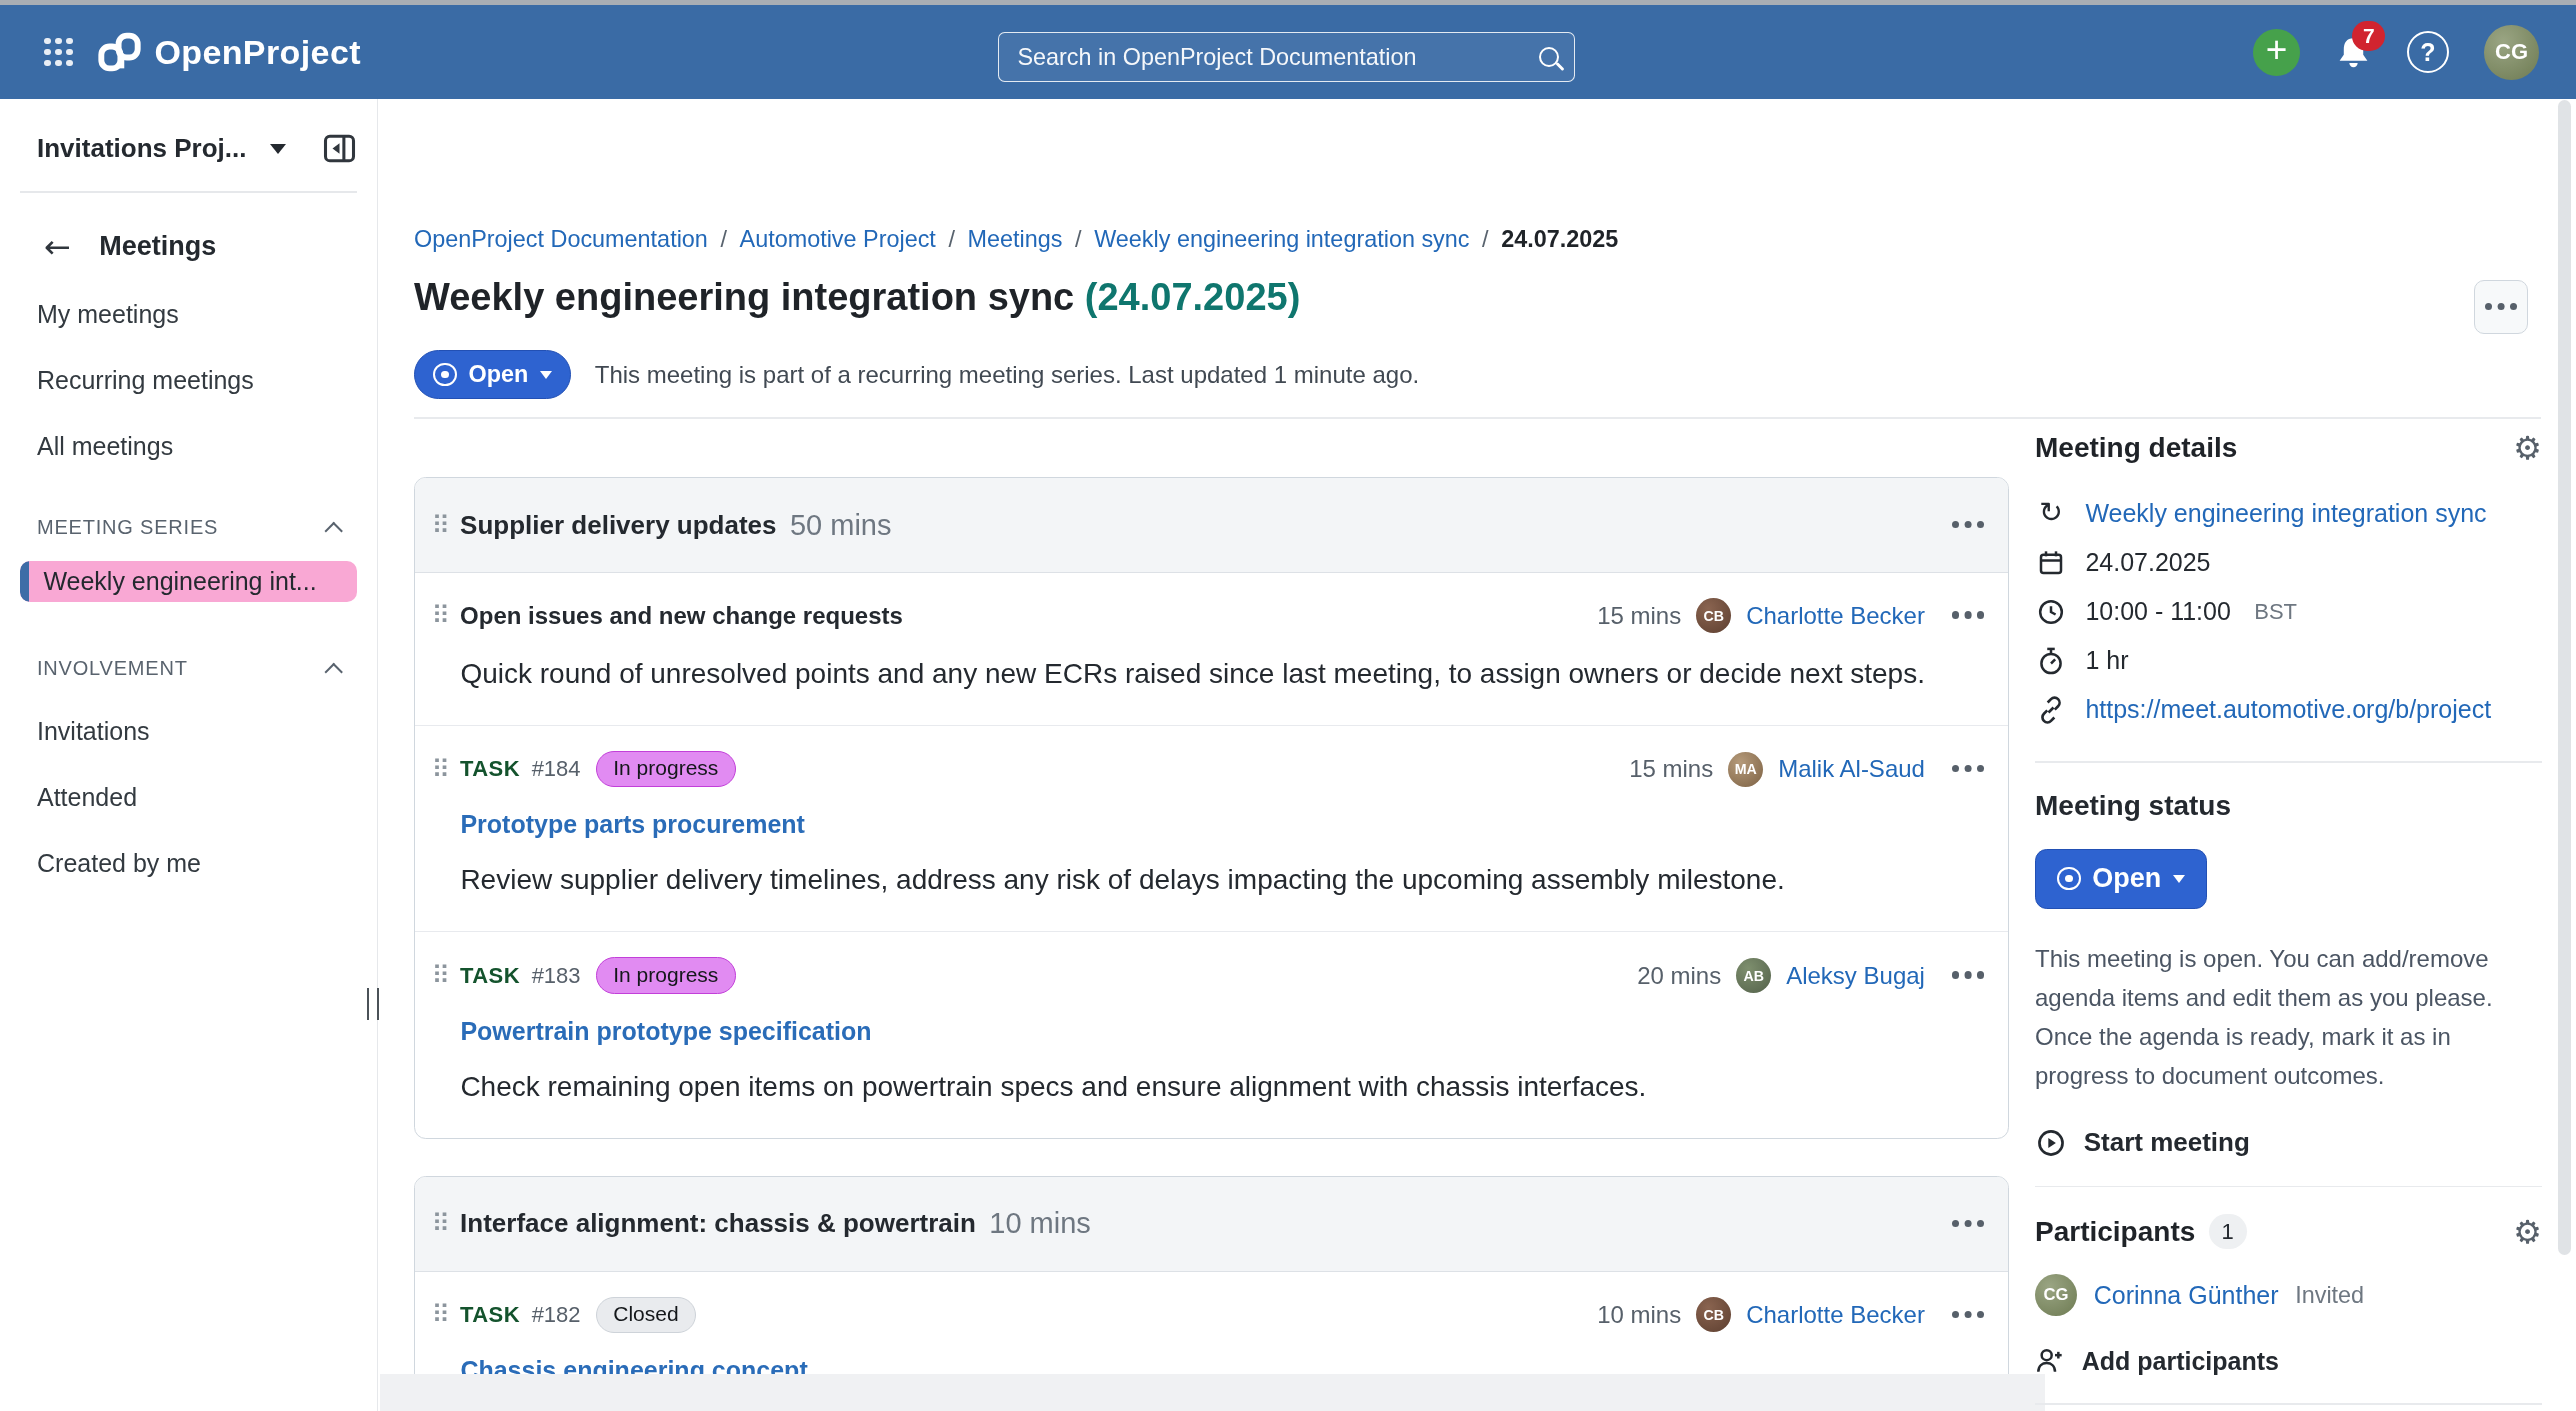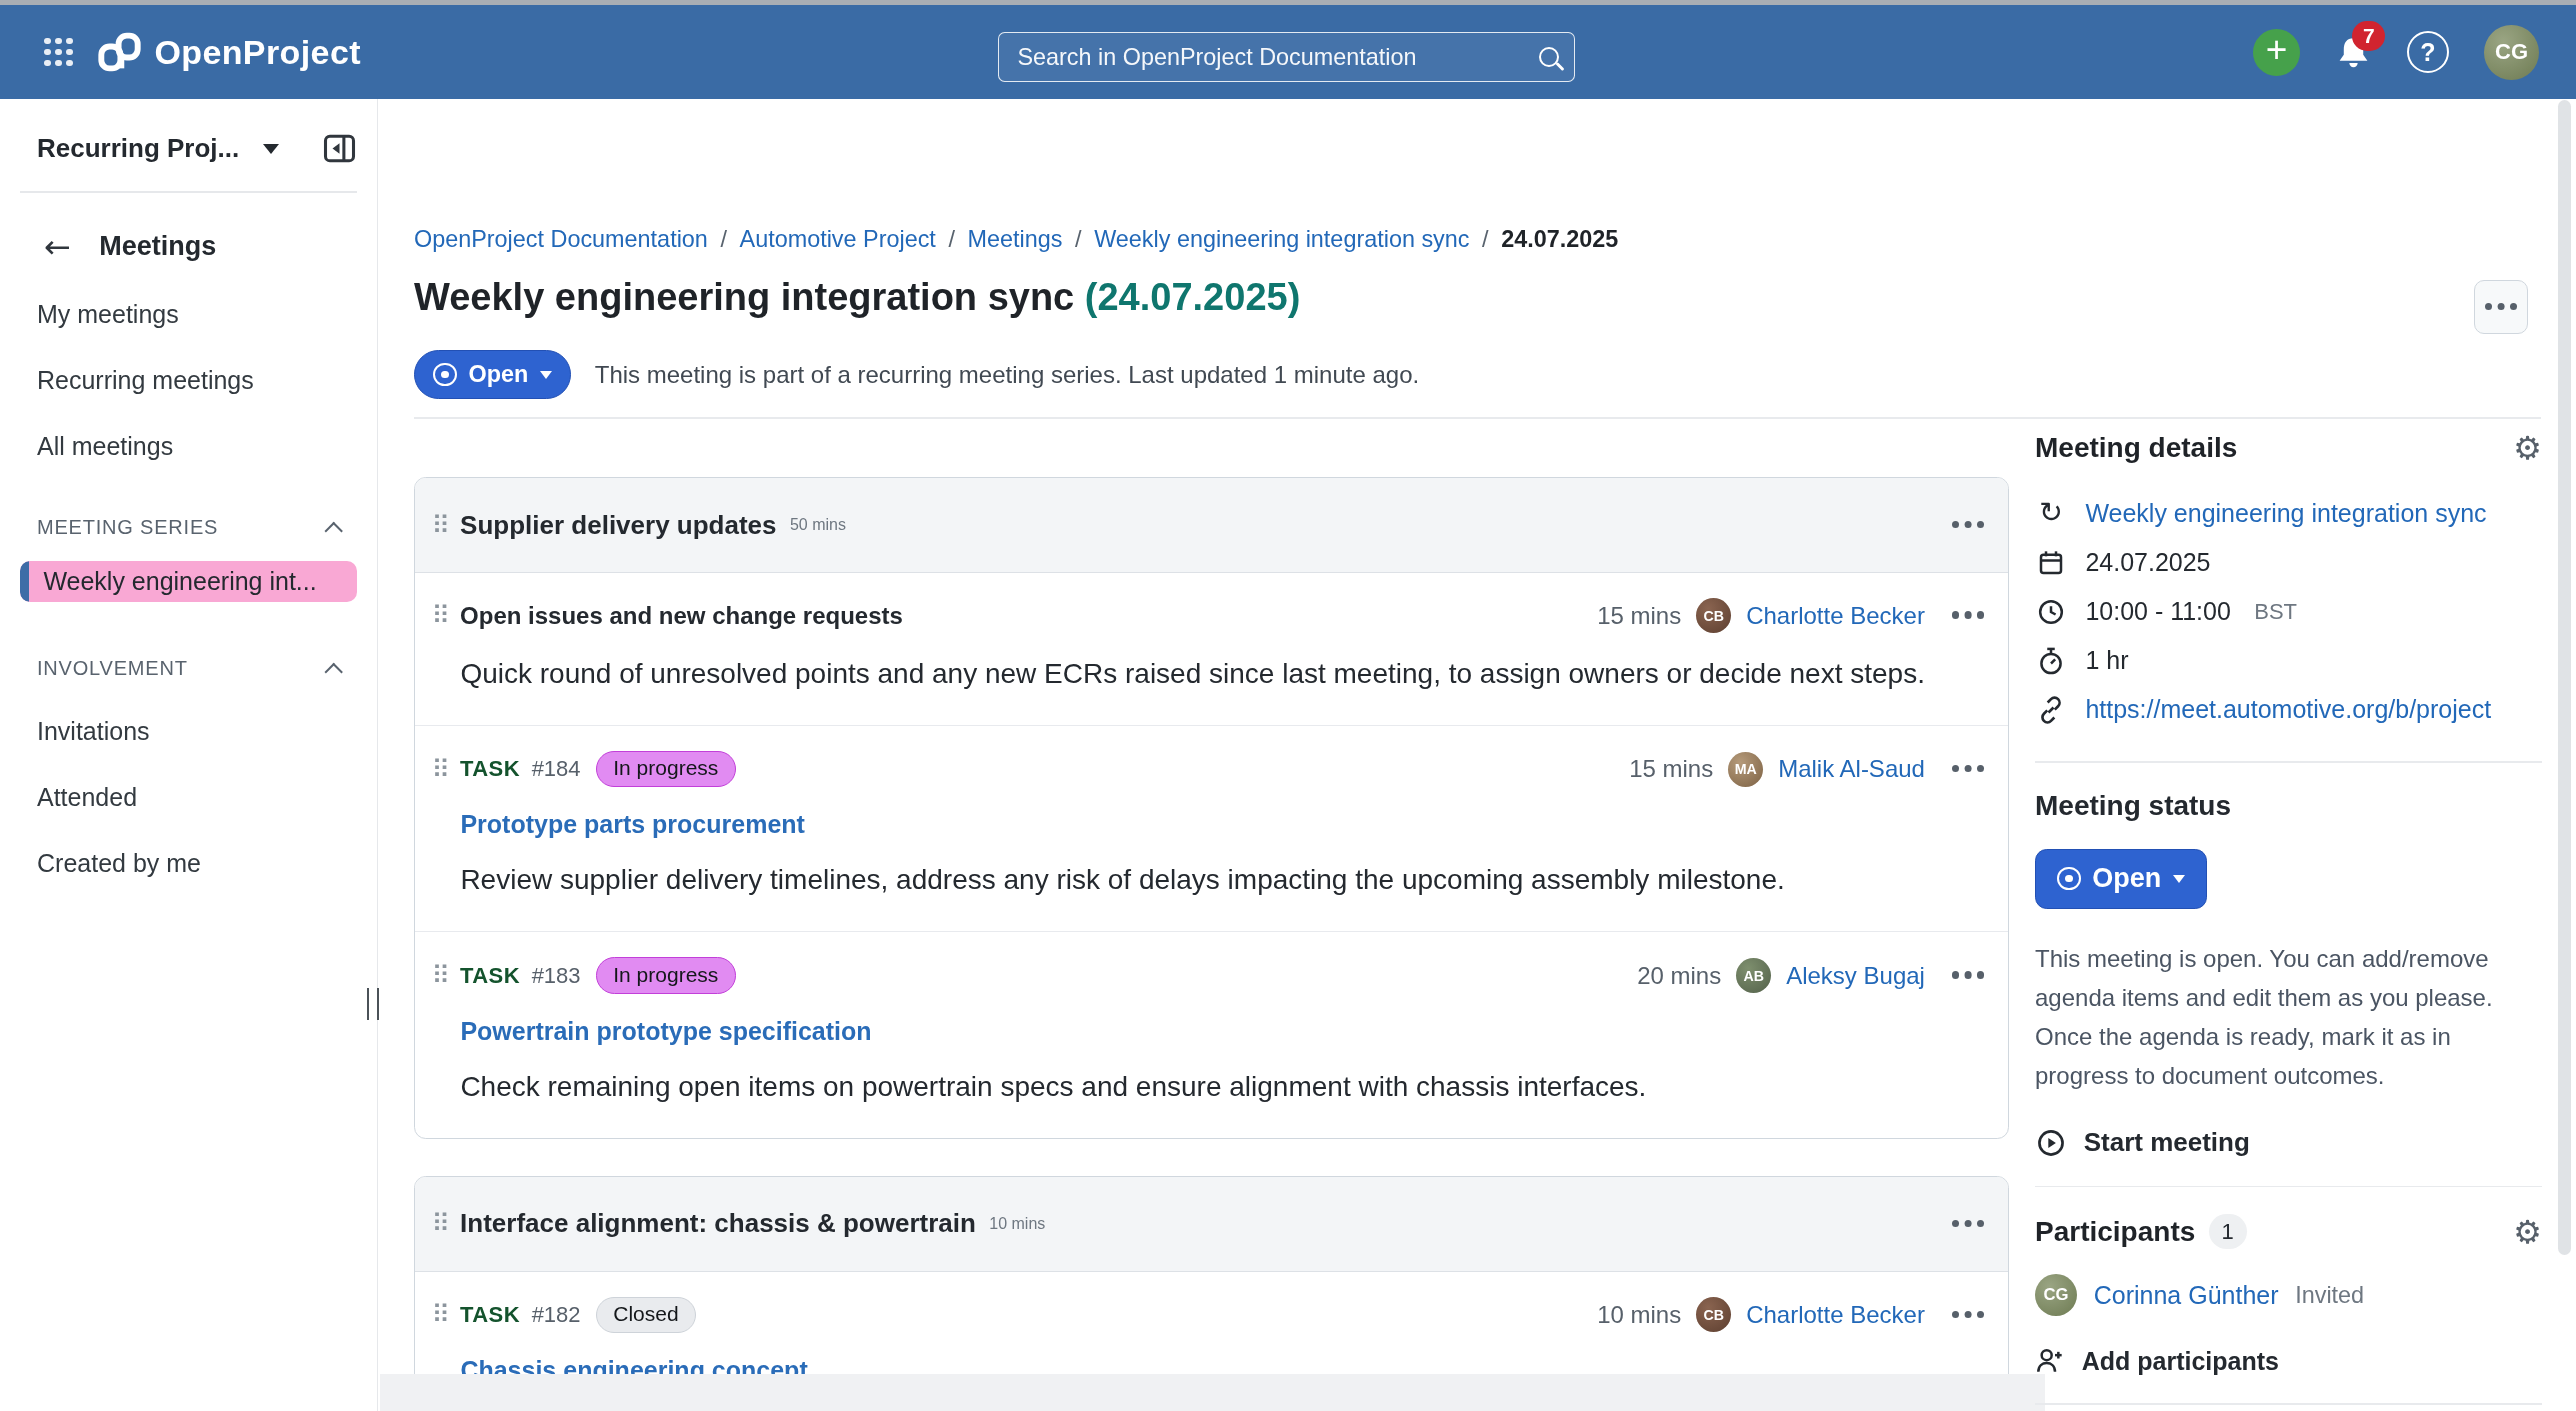--- a/index.html
+++ b/index.html
@@ -65,21 +65,21 @@
   .open-pill .caret { border-left-width:6.7px; border-right-width:6.7px; border-top-width:8.4px; color:#fff; }
   .status-note { font-size:24px; color:#414952; }
   .top-rule { position:absolute; left:34px; top:318px; width:2127px; height:1.7px; background:#e8eaed; }
 
   
   .agenda { position:absolute; left:34px; top:378px; width:1595px; }
   .card { border:1.7px solid #d0d7de; border-radius:11.7px; background:#fff; overflow:hidden; margin-bottom:37px; }
   .card-header { background:#f3f5f7; min-height:95px; display:flex; align-items:center; padding:0 23.4px 0 13.4px; border-bottom:1.7px solid #dde1e6; }
   .drag { color:#8c959d; font-size:25px; width:25px; text-align:center; font-family:"DejaVu Sans",sans-serif; }
   .sec-title { font-size:26px; font-weight:700; margin-left:6.7px; }
-  .sec-dur { font-size:16px; color:#6e7781; margin-left:13.4px;text-align:center; }
+  .sec-dur { font-size:29px; color:#6e7781; margin-left:13.4px;text-align:center; }
   .card-header .kebab, .item-meta .kebab { margin-left:auto; }
   .item { padding:25px 23.4px 35px 13.4px; border-bottom:1.7px solid #e8eaee; }
   .item:last-child { border-bottom:none; }
   .item-top { display:flex; align-items:center; }
   .item-title { font-size:24px; font-weight:700; margin-left:6.7px; }
   .task-label { font-size:22px; font-weight:700; color:#14532d; letter-spacing:0.4px; margin-left:6.7px; }
   .task-id { font-size:22px; color:#57606a; margin-left:11.7px; }
   .badge { margin-left:15px; font-size:21px; padding:4.2px 16.7px 5.9px; border-radius:836px; color:#14171a; }
   .badge.inprogress { background:#e18bf2; border:1.7px solid #c23fd9; }
   .badge.closed { background:#e9ebee; border:1.7px solid #ced3d9; }
@@ -154,21 +154,21 @@
     </span>
     <span class="help-btn">
         <span>?</span>
       </span>
     <span class="avatar hdr">CG</span>
   </div>
 </header>
 
 <aside class="sidebar">
   <div class="proj-row">
-    <span class="proj-name">Recurring Proj...</span>
+    <span class="proj-name">Invitations Proj...</span>
     <span class="caret"></span>
     <span class="collapse-btn">
       <svg class="icon" width="35" height="35" viewBox="0 0 40 40" fill="none" stroke="#30363d" stroke-width="3.5">
         <rect x="4" y="6" width="32" height="28" rx="5"></rect>
         <line x1="25" y1="6" x2="25" y2="34"></line>
         <path d="M20 14 l-8 6 8 6 z" fill="#30363d" stroke="none"></path>
       </svg>
     </span>
   </div>
   <div class="side-rule"></div>

